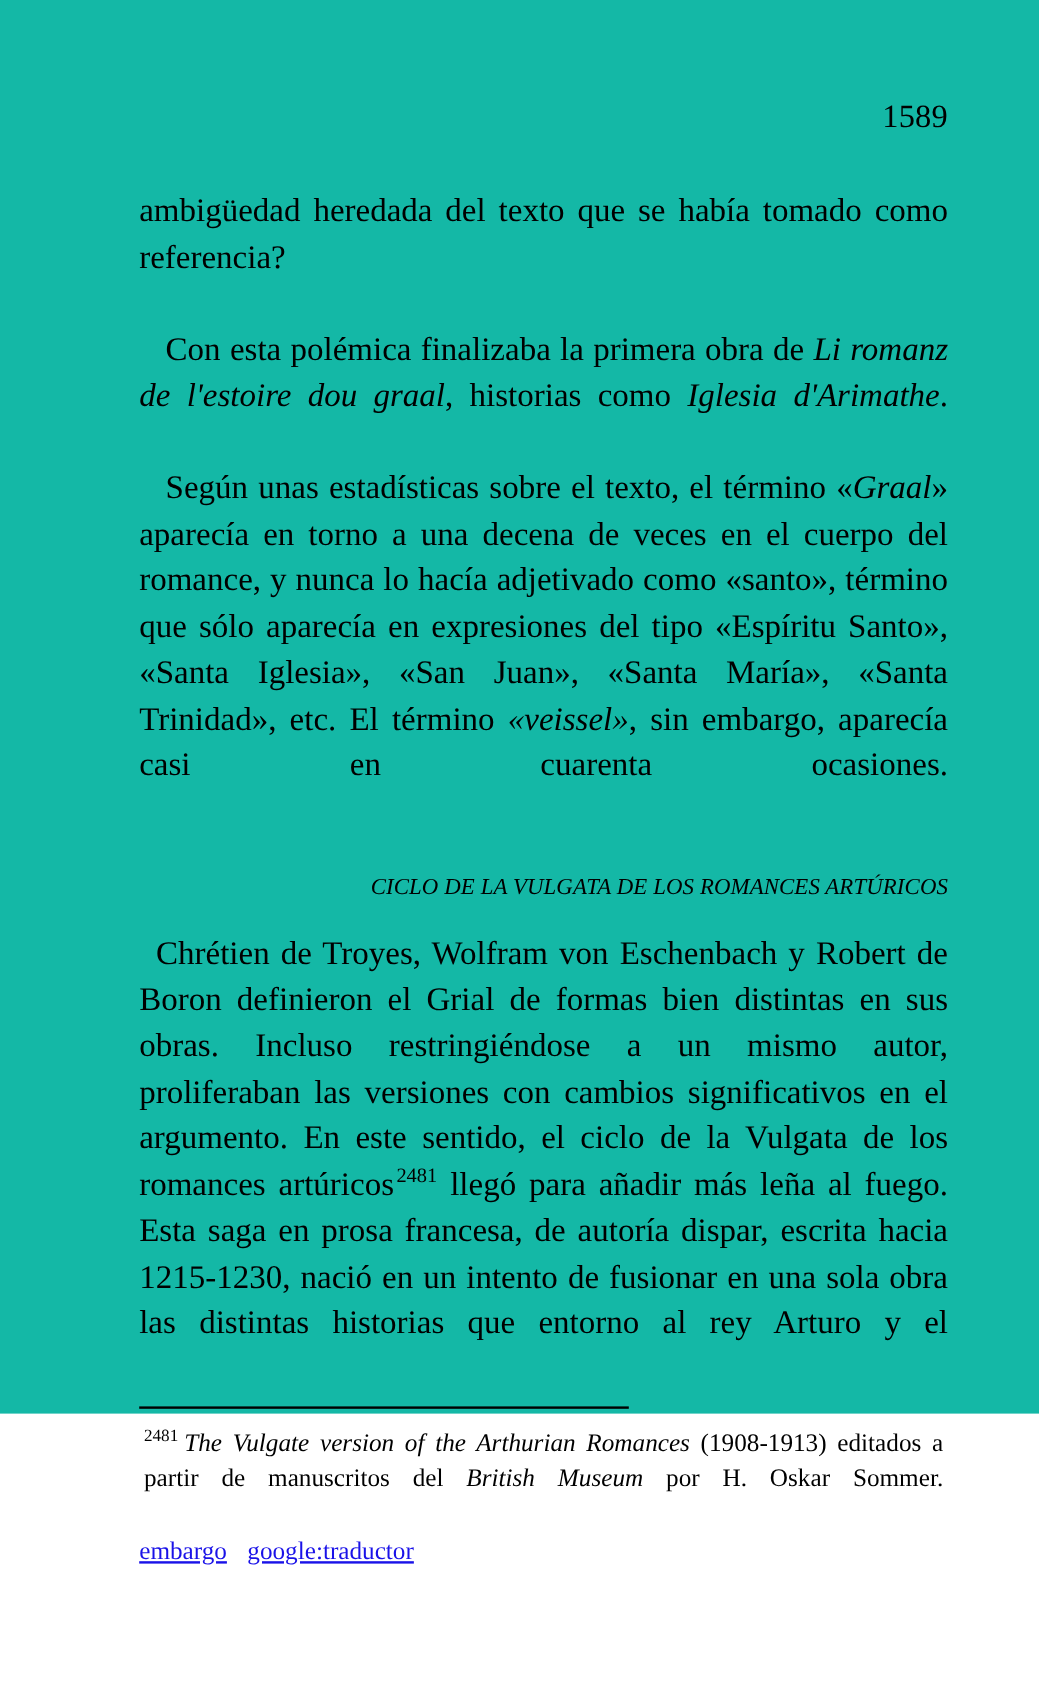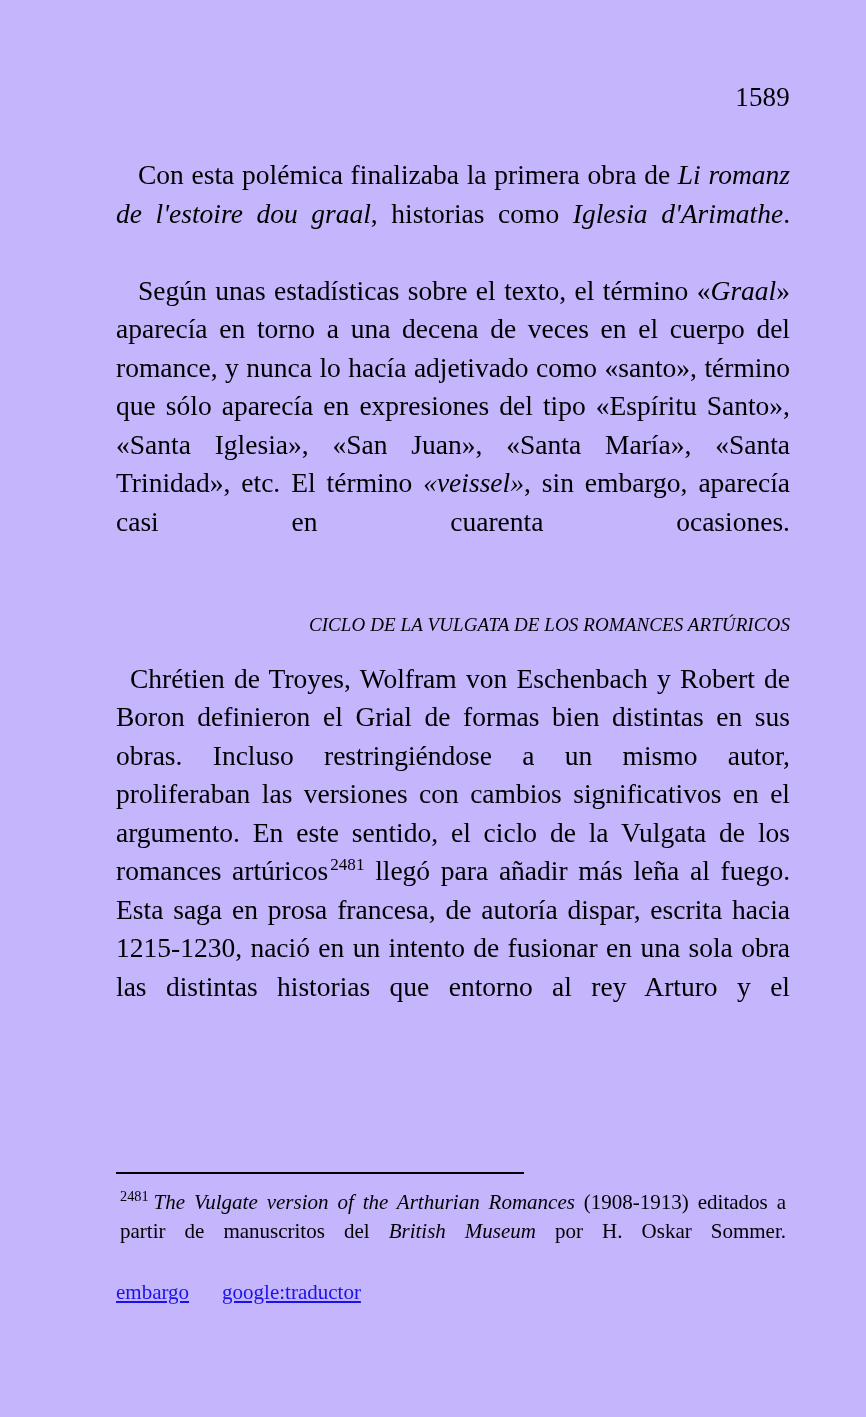--- a/index.html
+++ b/index.html
@@ -14,22 +14,22 @@
     font-family: "Liberation Serif", "DejaVu Serif", serif;
     color: #000000;
     overflow: hidden;
   }
 
   .page {
     position: absolute;
     left: 0;
     top: 0;
     width: 866px;
-    height: 1417px;
-    background: #c4b5fd;
+    height: 1178px;
+    background: #14b8a6;
   }
 
   
   .folio {
     position: absolute;
     left: 116px;
     top: 82px;
     width: 674px;
     text-align: right;
     font-size: 27px;
@@ -124,33 +124,34 @@
   .fn-links {
     margin-top: 1px;
     font-size: 21px;
     line-height: 28.5px;
   }
   .fn-links a {
     color: #1a12e8;
     text-decoration: underline;
   }
   .fn-links a + a {
-    margin-left: 33px;
+    margin-left: 17px;
     text-align: right;
   }
 </style>
 </head>
 <body>
 
 <div class="page">
 
   <div class="folio">1589</div>
 
   <div class="column">
 
+    <p class="body" id="p-ambiguedad"><span>ambigüedad heredada del texto que se había tomado como referencia?</span></p>
 
     <p class="body indent" id="p-con-esta-polemica"><span>Con esta polémica finalizaba la primera obra de </span><i>Li romanz de l'estoire dou graal</i><span>, historias como </span><i>Iglesia d'Arimathe</i><span>.</span></p>
 
     <p class="body indent" id="p-segun-unas-estadisticas"><span>Según unas estadísticas sobre el texto, el término «</span><i>Graal</i><span>» aparecía en torno a una decena de veces en el cuerpo del romance, y nunca lo hacía adjetivado como «santo», término que sólo aparecía en expresiones del tipo «Espíritu Santo», «Santa Iglesia», «San Juan», «Santa María», «Santa Trinidad», etc. El término </span><i>«veissel»</i><span>, sin embargo, aparecía casi en cuarenta ocasiones.</span></p>
 
     <h2 class="section-head">CICLO DE LA VULGATA DE LOS ROMANCES ARTÚRICOS</h2>
 
     <p class="body indent-sm" id="p-chretien-de-troyes"><span>Chrétien de Troyes, Wolfram von Eschenbach y Robert de Boron definieron el Grial de formas bien distintas en sus obras. Incluso restringiéndose a un mismo autor, proliferaban las versiones con cambios significativos en el argumento. En este sentido, el ciclo de la Vulgata de los romances artúricos</span><sup class="fnref">2481</sup><span> llegó para añadir más leña al fuego. Esta saga en prosa francesa, de autoría dispar, escrita hacia 1215-1230, nació en un intento de fusionar en una sola obra las distintas historias que entorno al rey Arturo y el</span></p>
 
   </div>

